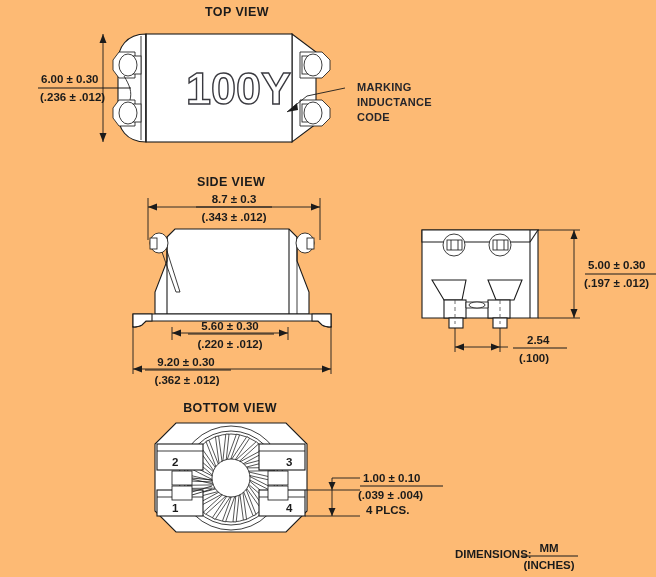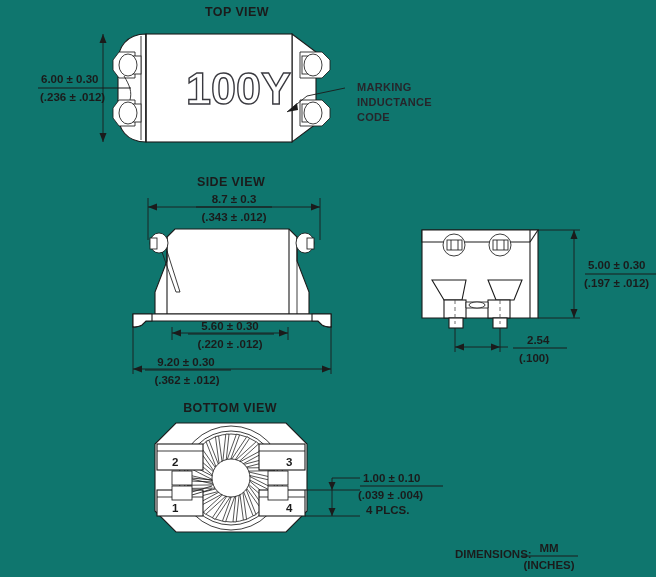--- a/index.html
+++ b/index.html
@@ -8,21 +8,21 @@
     padding: 0;
     background: #ffffff;
   }
   body {
     font-family: "Liberation Sans", sans-serif;
   }
   #sheet {
     position: relative;
     width: 656px;
     height: 577px;
-    background: #0f766e;
+    background: #fdba74;
     overflow: hidden;
   }
   #sheet svg {
     position: absolute;
     left: 0;
     top: 0;
   }
   .vtitle {
     font-family: "Liberation Sans", sans-serif;
     font-size: 12.5px;

